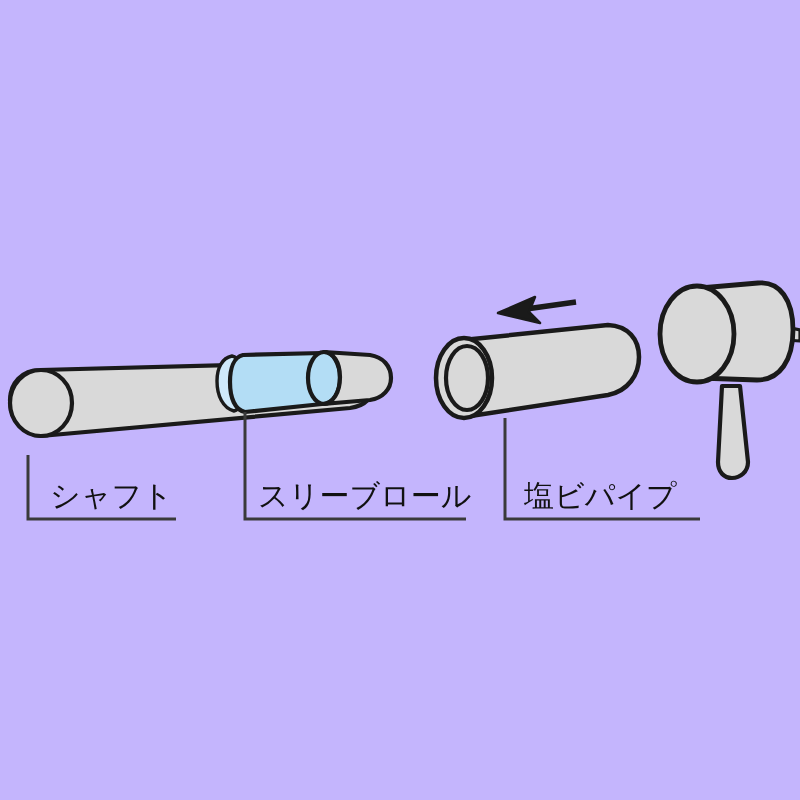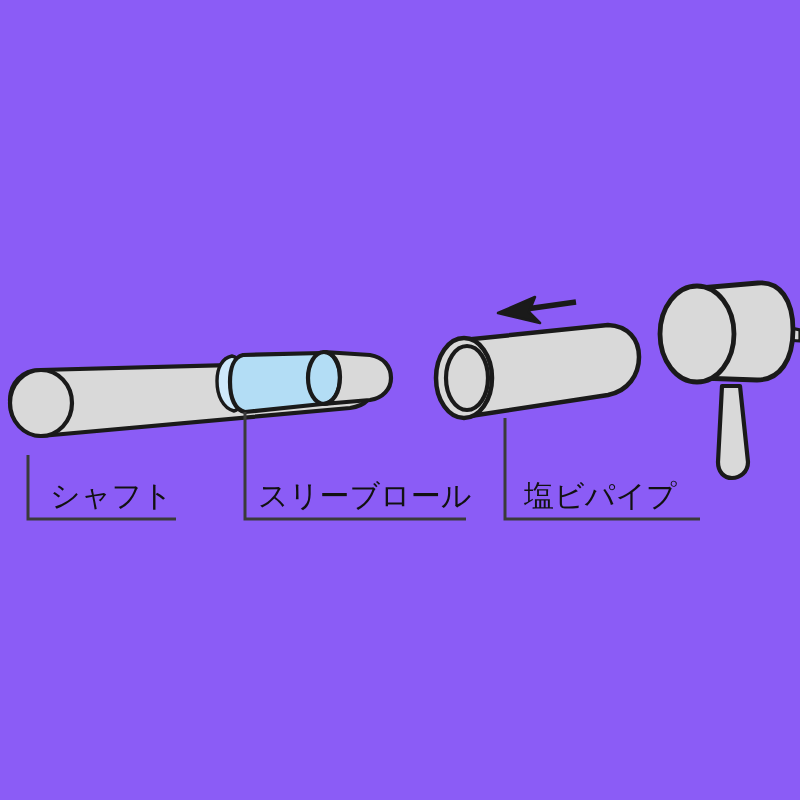--- a/index.html
+++ b/index.html
@@ -10,21 +10,21 @@
   body {
     width: 800px;
     height: 800px;
     font-family: "Liberation Sans", sans-serif;
     overflow: hidden;
   }
   #stage {
     position: relative;
     width: 800px;
     height: 800px;
-    background: #8b5cf6;
+    background: #c4b5fd;
   }
   #diagram {
     position: absolute;
     inset: 0;
     width: 800px;
     height: 800px;
     display: block;
   }
   .lbl {
     font-family: "DejaVu Sans", "Liberation Sans", sans-serif;

